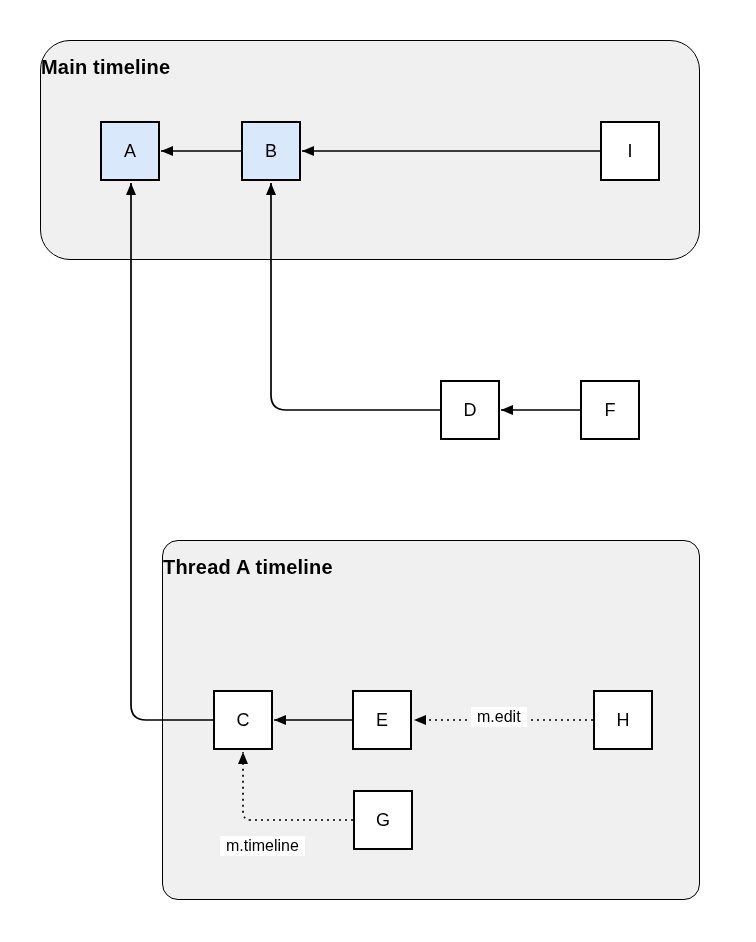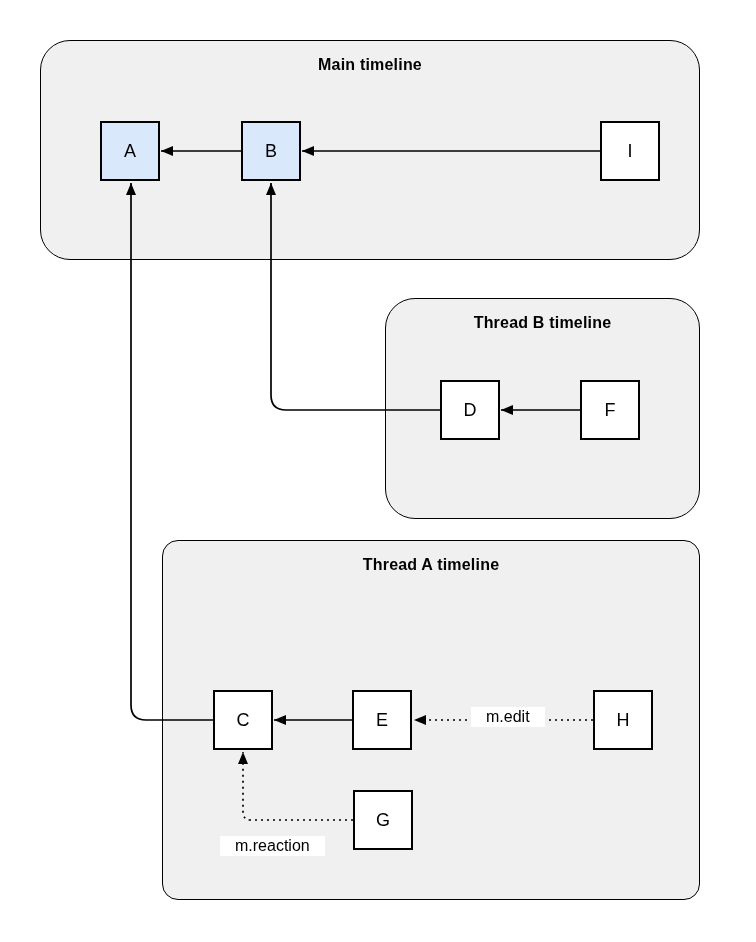--- a/index.html
+++ b/index.html
@@ -16,23 +16,22 @@
     background:#f0f0f0;
     border:1.6px solid #000;
     box-sizing:border-box;
     z-index:1;
   }
   #g-main{left:40px;top:40px;width:660px;height:220px;border-radius:30px;}
   #g-threadb{left:385px;top:298px;width:315px;height:221px;border-radius:30px;}
   #g-threada{left:162px;top:540px;width:538px;height:360px;border-radius:16px;}
   .group-title{
     margin-top:15px;
-    text-align:center;
     font-weight:bold;
-    font-size:16px;
+    font-size:20px;
     letter-spacing:0.2px;
   }
   .node{
     position:absolute;
     width:60px;height:60px;
     box-sizing:border-box;
     border:2px solid #000;
     background:#ffffff;
     display:flex;align-items:center;justify-content:center;
     font-size:18px;
@@ -44,34 +43,31 @@
     z-index:3;
     pointer-events:none;
   }
   .edge{stroke:#000;stroke-width:1.7;fill:none;}
   .edge.dotted{stroke-dasharray:2 4;}
   .edge-label{
     position:absolute;
     z-index:4;
     background:#ffffff;
     font-size:16px;
-    padding:1px 15px;
+    padding:1px 6px;
     white-space:nowrap;
   }
 </style>
 </head>
 <body>
 
 <div class="canvas">
 
   <div class="group" id="g-main">
     <div class="group-title">Main timeline</div>
-  </div>
-  <div class="group" id="g-threadb">
-    <div class="group-title">Thread B timeline</div>
   </div>
   <div class="group" id="g-threada">
     <div class="group-title">Thread A timeline</div>
   </div>
 
   <svg class="edges" width="756" height="942" viewBox="0 0 756 942">
     <defs>
       <marker id="arrow" markerUnits="userSpaceOnUse" markerWidth="13" markerHeight="11" refX="12" refY="5" orient="auto">
         <path d="M0,0 L12,5 L0,10 Z" fill="#000"></path>
       </marker>
@@ -108,15 +104,15 @@
     <span>E</span>
   </div>
   <div class="node" style="left:593px;top:690px">
     <span>H</span>
   </div>
   <div class="node" style="left:353px;top:790px">
     <span>G</span>
   </div>
 
   <div class="edge-label" style="left:471px;top:707px">m.edit</div>
-  <div class="edge-label" style="left:220px;top:836px">m.reaction</div>
+  <div class="edge-label" style="left:220px;top:836px">m.timeline</div>
 
 </div>
 
 </body></html>

